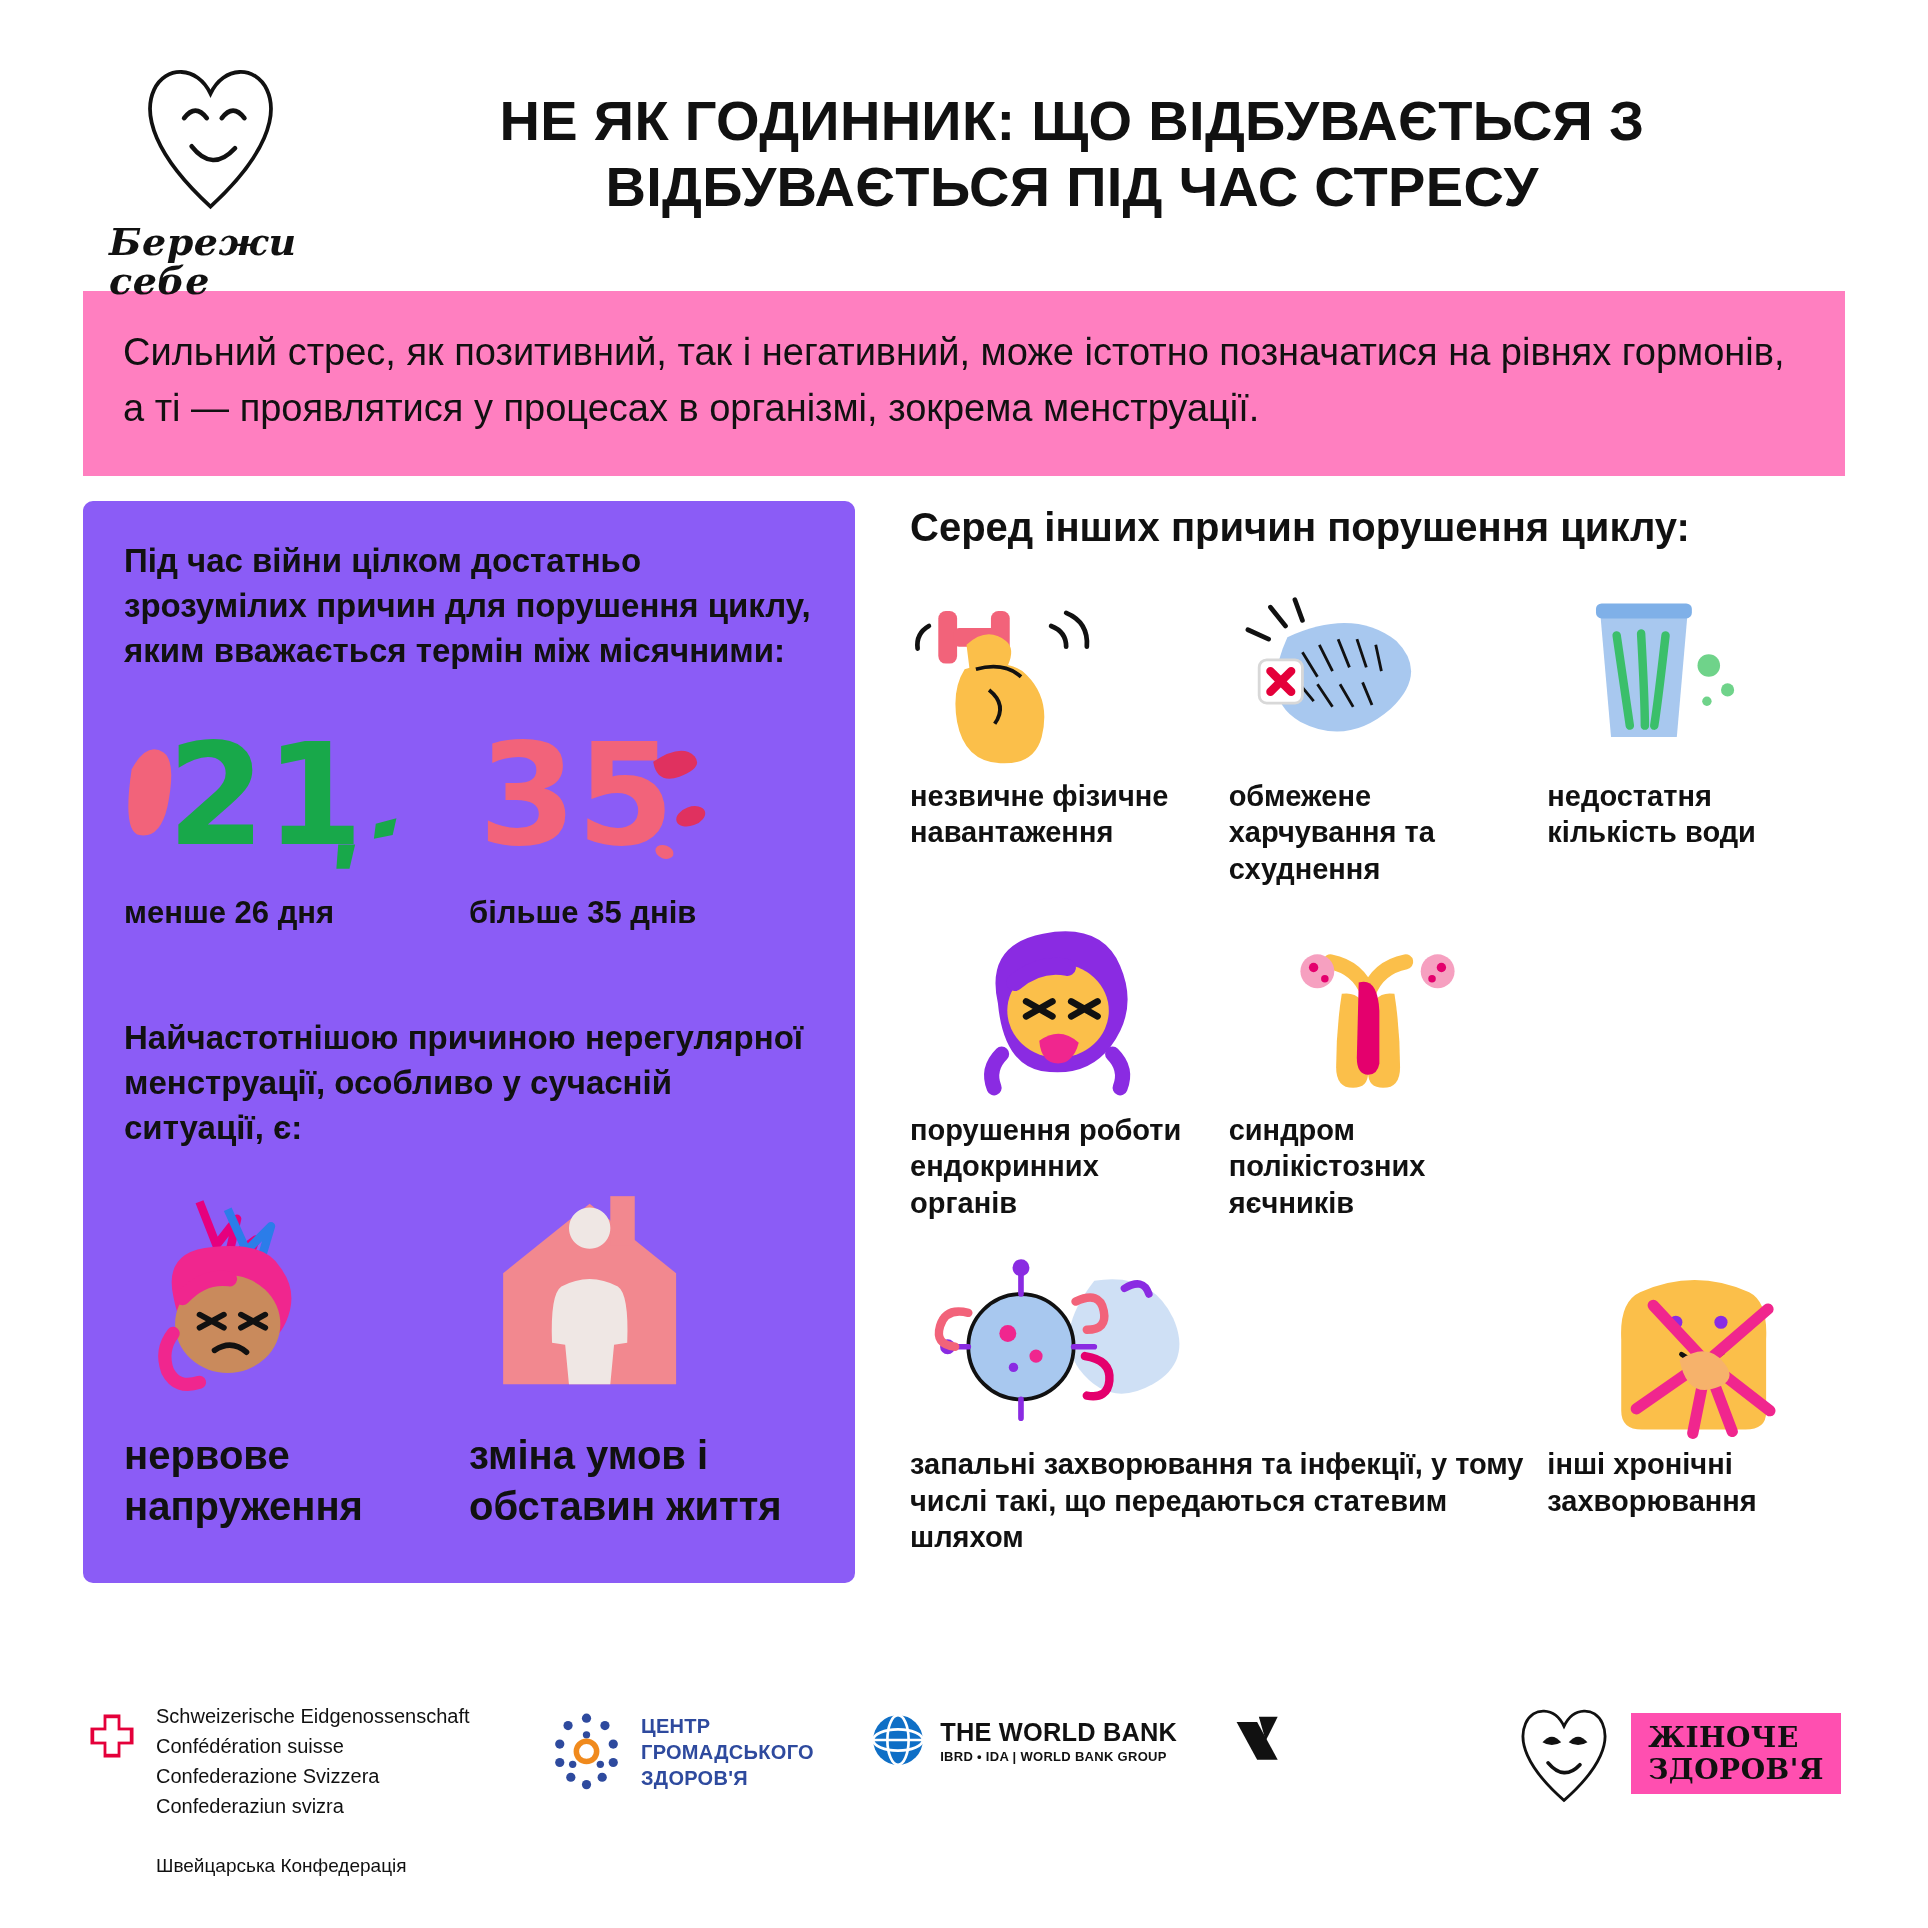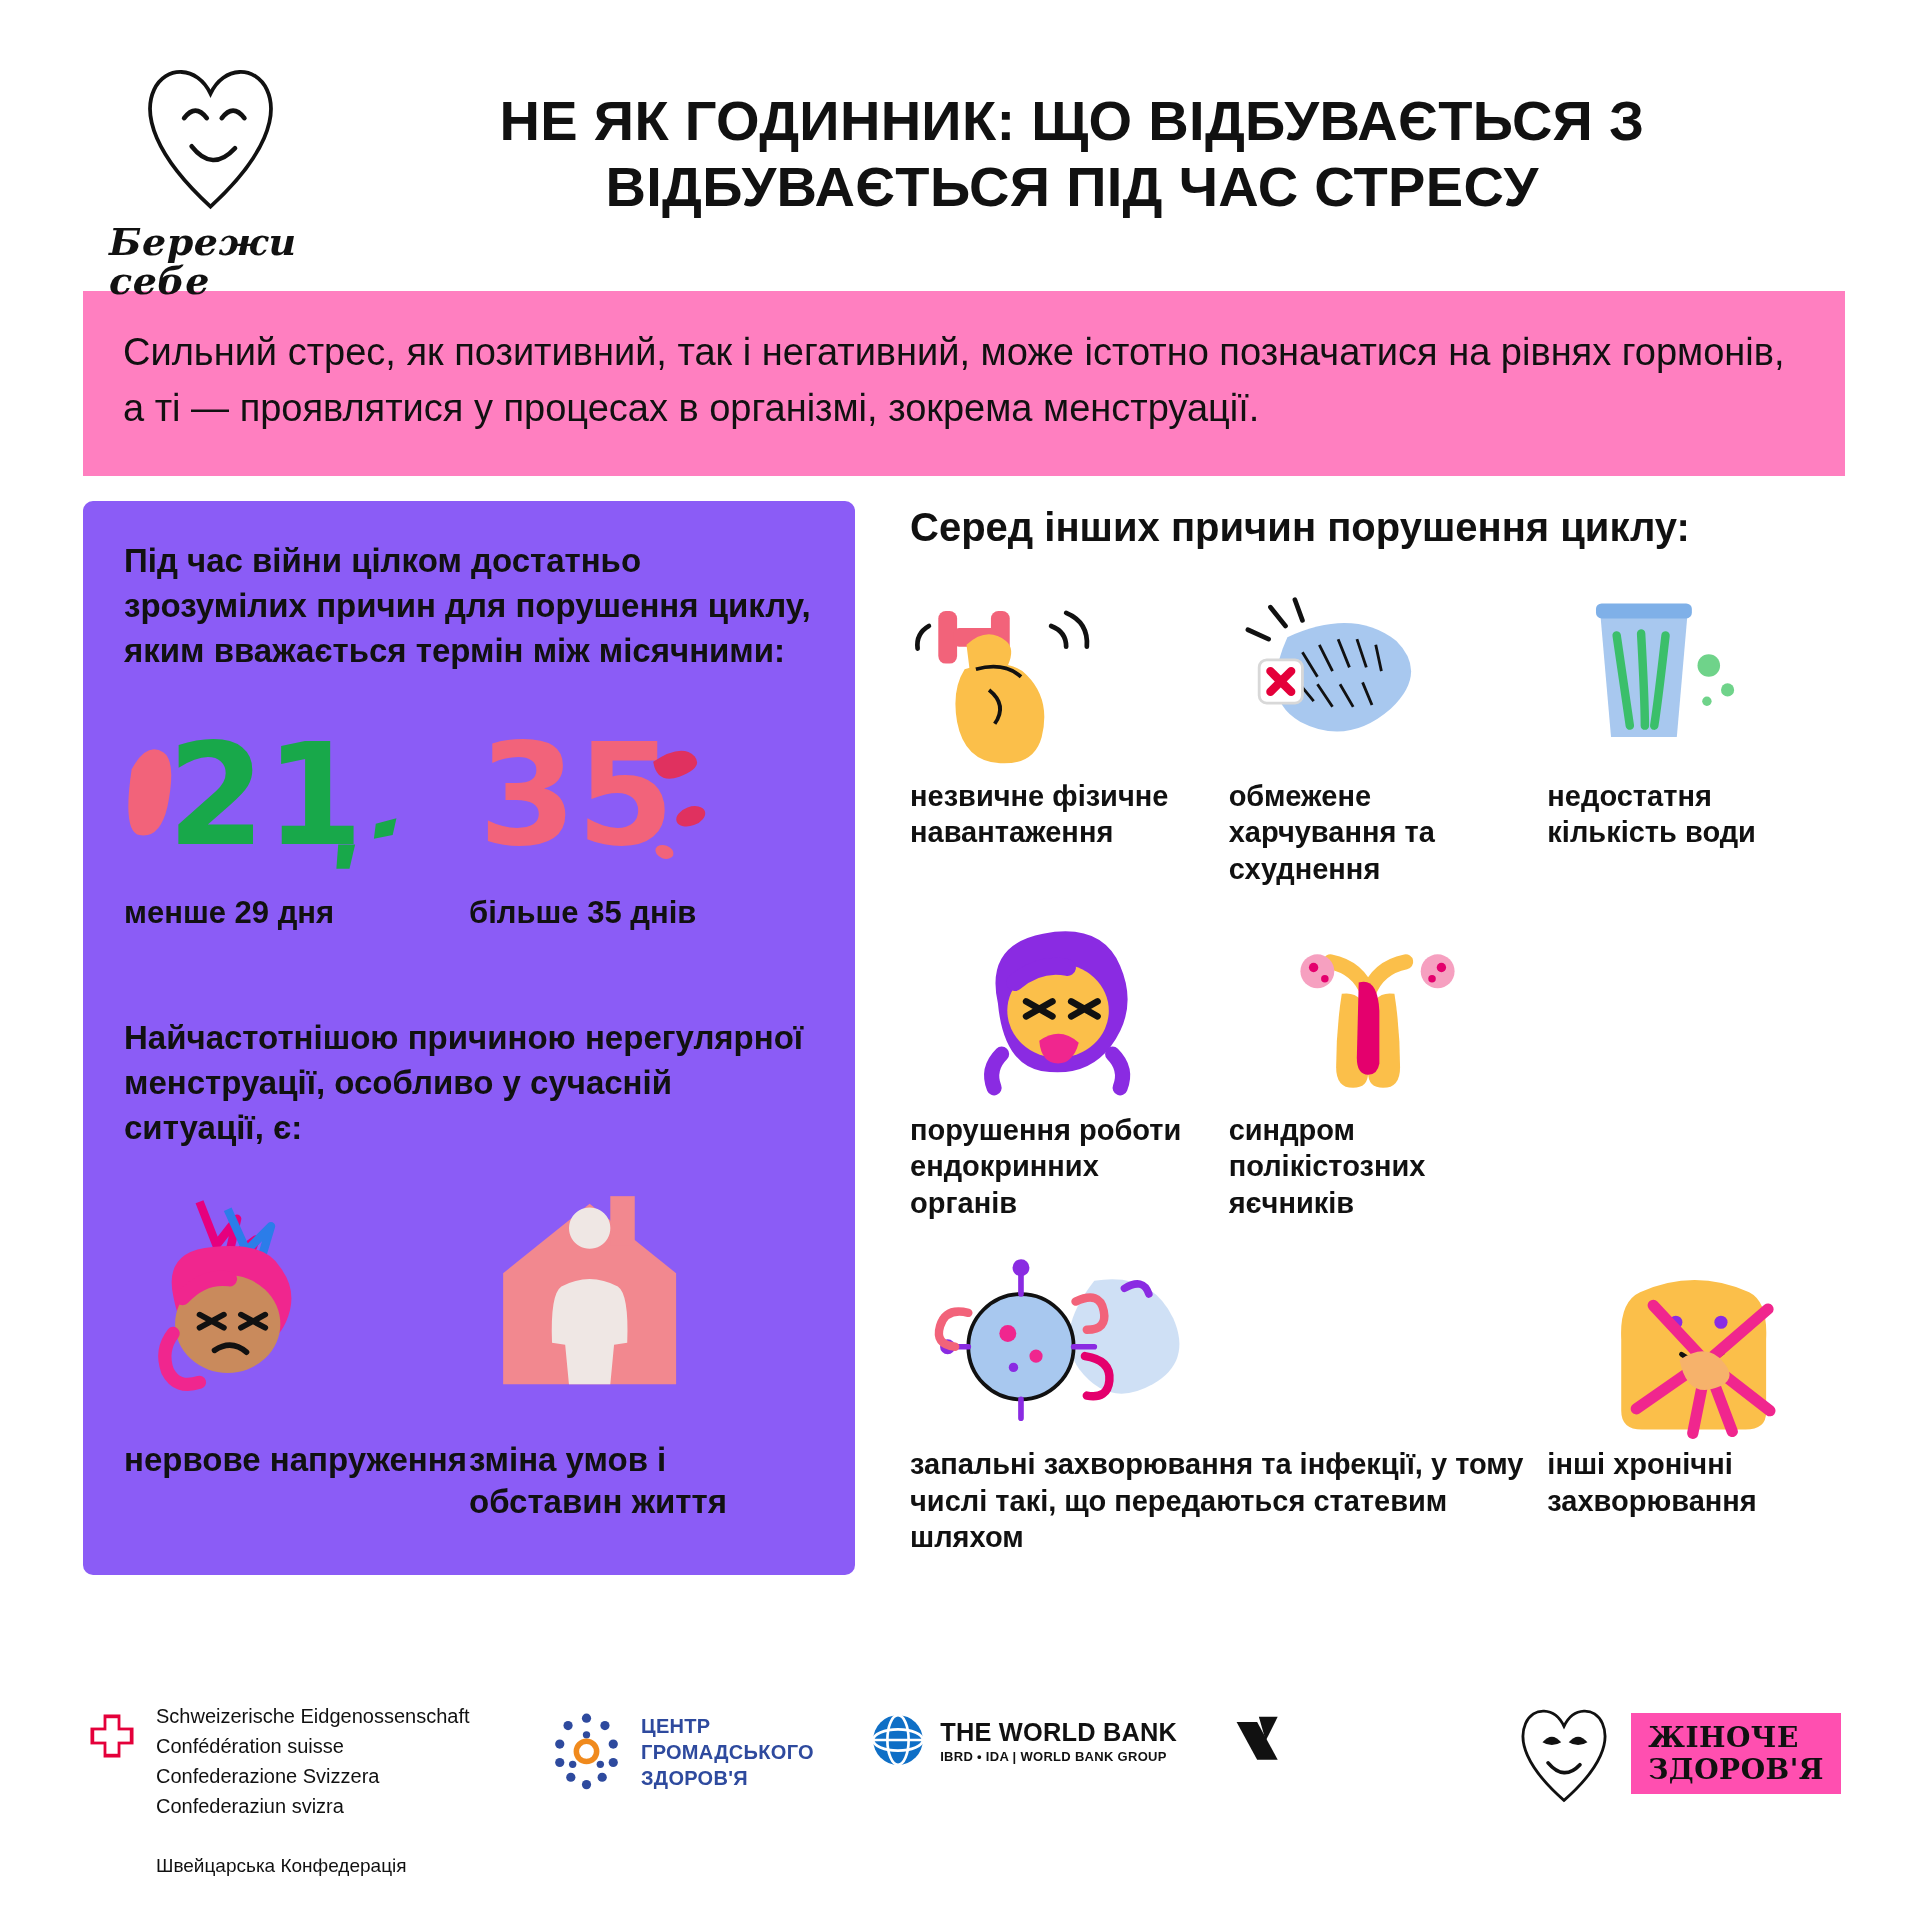--- a/index.html
+++ b/index.html
@@ -137,24 +137,24 @@
     margin-top: 32px;
   }
   .stress-cell {
     width: 50%;
   }
   .stress-art {
     height: 235px;
     position: relative;
   }
   .stress-caption {
-    font-size: 33px;
+    font-size: 40px;
     font-weight: bold;
     line-height: 1.28;
-    margin-top: 21px;
+    margin-top: 12px;
     color: #111;
   }
 
   
   .right-head {
     font-size: 40px;
     font-weight: bold;
     color: #111;
     margin: 3.8px 0 24.5px 0;
   }
@@ -323,21 +323,21 @@
       <div class="numbers-row">
         <div class="num-cell">
           <div class="num-art">
             <svg viewBox="0 0 300 180" width="282" height="169">
               <path d="M8 60 q 16 -30 34 -18 q 14 10 4 58 q -8 34 -30 30 q -18 -4 -8 -70 Z" fill="#f2637a"></path>
               <text x="46" y="140" font-family="DejaVu Sans, sans-serif" font-size="150" font-weight="bold" fill="#18a84a">21</text>
               <path d="M228 140 l 18 0 l -6 26 l -14 0 Z" fill="#18a84a"></path>
               <path d="M268 118 l 22 -6 l -4 18 l -20 4 Z" fill="#18a84a"></path>
             </svg>
           </div>
-          <div class="num-caption">менше 29 дня</div>
+          <div class="num-caption">менше 26 дня</div>
         </div>
         <div class="num-cell">
           <div class="num-art">
             <svg viewBox="0 0 300 180" width="282" height="169">
               <text x="10" y="140" font-family="DejaVu Sans, sans-serif" font-size="150" font-weight="bold" fill="#f2637a">35</text>
               <path d="M196 52 q 30 -20 44 -6 q 10 12 -16 22 q -24 8 -28 -16 Z" fill="#e0315f"></path>
               <ellipse cx="236" cy="110" rx="16" ry="10" transform="rotate(-20 236 110)" fill="#e0315f"></ellipse>
               <ellipse cx="208" cy="148" rx="10" ry="7" transform="rotate(20 208 148)" fill="#f2637a"></ellipse>
             </svg>
           </div>

